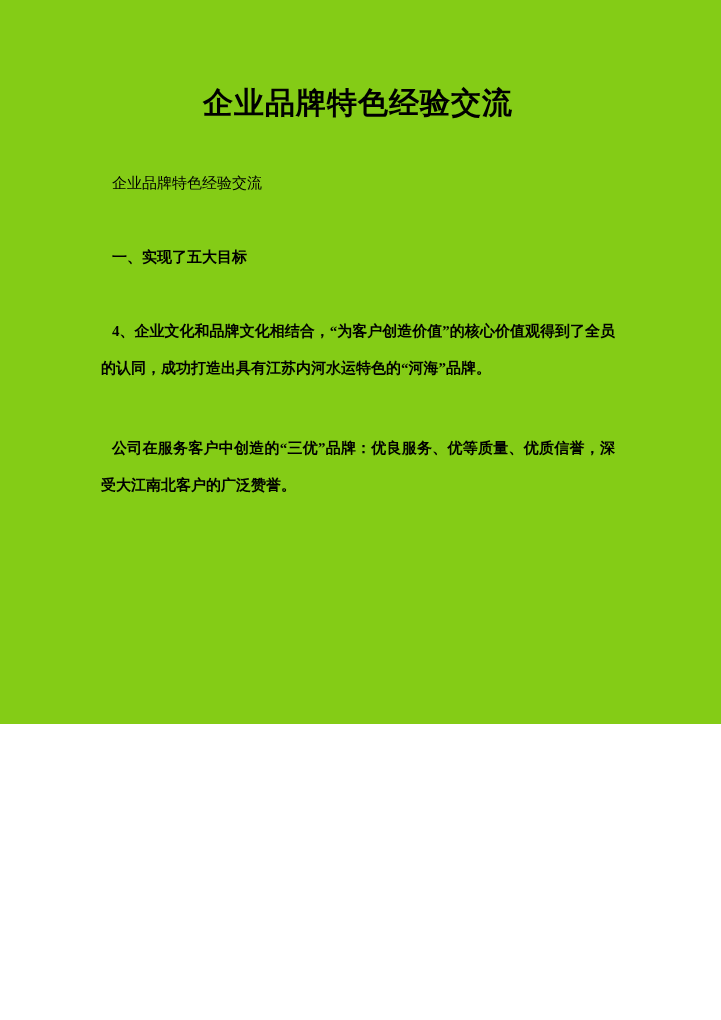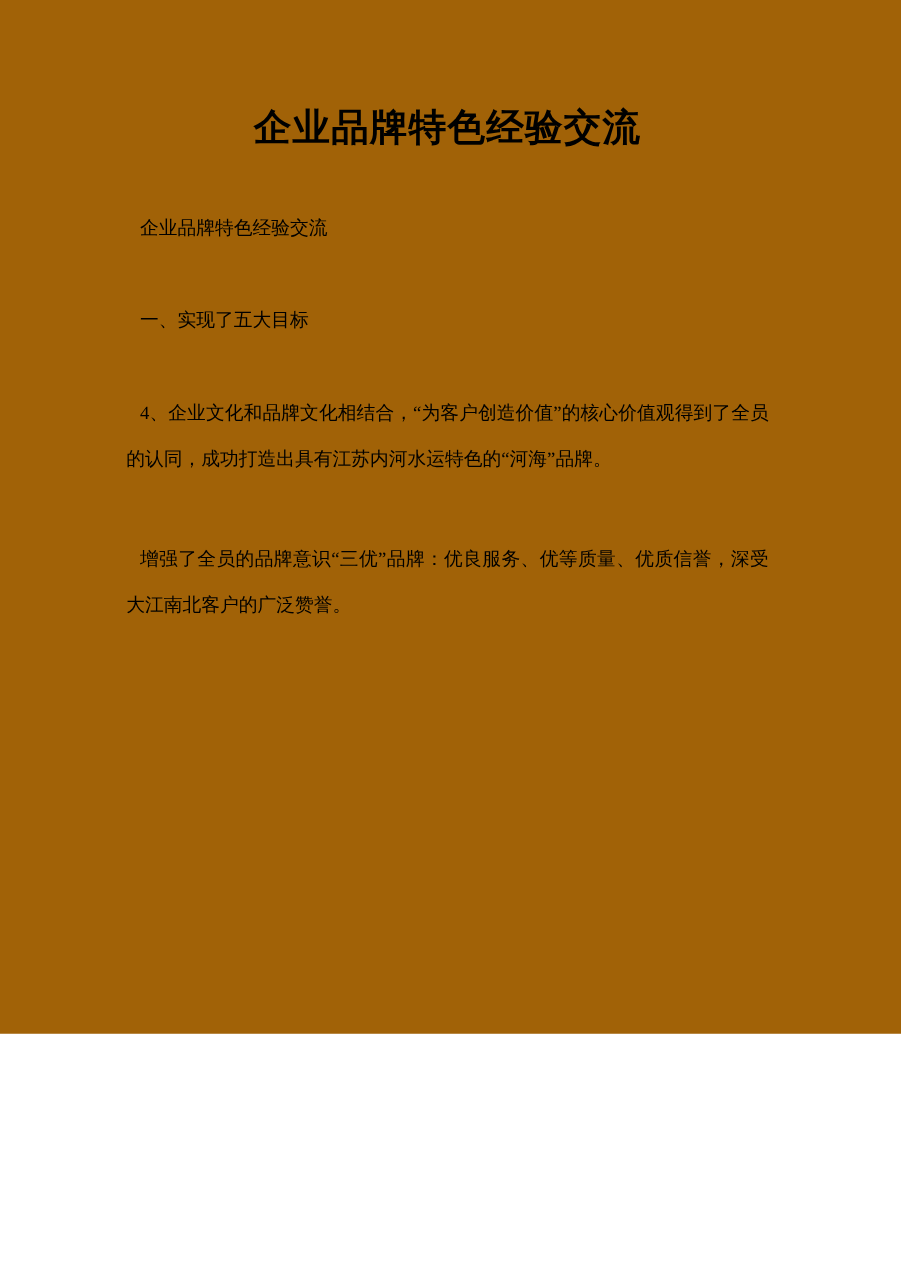--- a/index.html
+++ b/index.html
@@ -9,58 +9,58 @@
   body {
     width: 721px;
     height: 1020px;
     background: #ffffff;
     color: #000000;
     font-family: "Liberation Serif", "DejaVu Serif", serif;
   }
   .page {
     box-sizing: border-box;
     width: 721px;
-    height: 827px;
+    height: 724px;
     padding: 83px 106px 0 101px;
     overflow: hidden;
-    background: #a16207;
+    background: #84cc16;
   }
   .doc-title {
     margin: 0 0 42px 0;
     font-size: 30px;
     line-height: 40px;
     font-weight: bold;
     text-align: center;
     letter-spacing: 1px;
   }
   .para {
     margin: 0 0 37px 0;
     font-size: 15px;
     line-height: 37px;
     text-align: justify;
     text-indent: 11px;
     word-break: break-all;
   }
   .para.bold {
-    font-weight: normal;
+    font-weight: bold;
   }
   .para.gap-lg {
     margin-bottom: 43px;
   }
 </style>
 </head>
 <body>
 
 <div class="page">
 
   <h1 class="doc-title">企业品牌特色经验交流</h1>
 
   <p class="para">企业品牌特色经验交流</p>
 
   <p class="para bold">一、实现了五大目标</p>
 
   <p class="para bold gap-lg">4、企业文化和品牌文化相结合，“为客户创造价值”的核心价值观得到了全员的认同，成功打造出具有江苏内河水运特色的“河海”品牌。</p>
 
-  <p class="para bold">增强了全员的品牌意识“三优”品牌：优良服务、优等质量、优质信誉，深受大江南北客户的广泛赞誉。</p>
+  <p class="para bold">公司在服务客户中创造的“三优”品牌：优良服务、优等质量、优质信誉，深受大江南北客户的广泛赞誉。</p>
 
 
 
 </div>
 
 </body></html>

